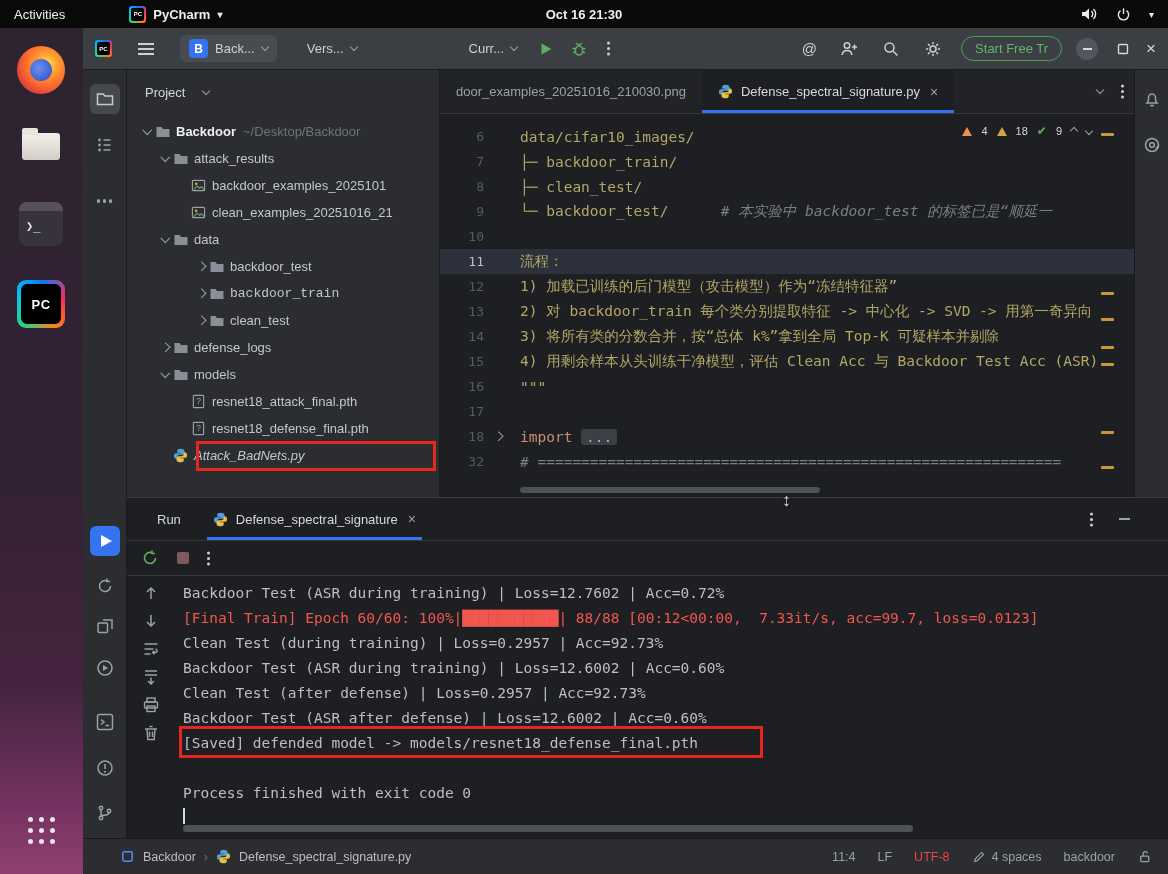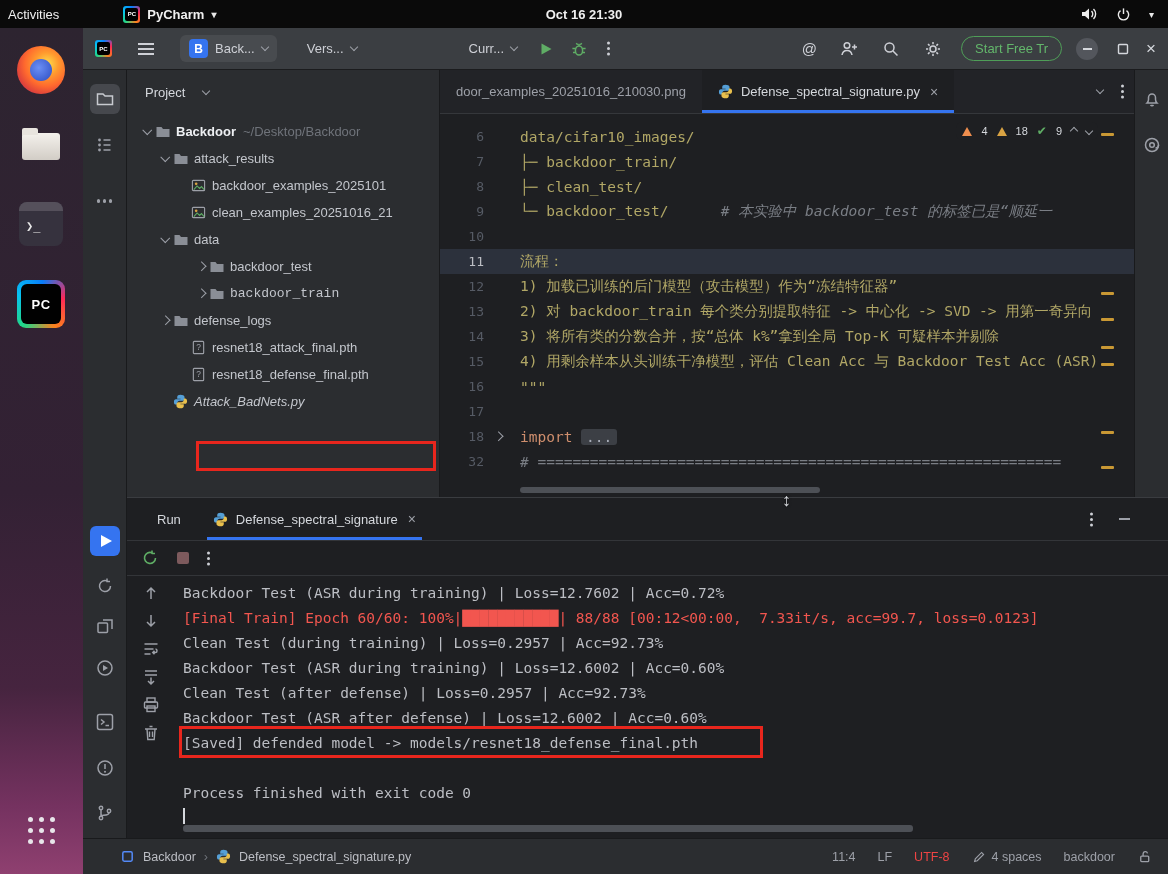--- a/index.html
+++ b/index.html
@@ -1,21 +1,21 @@
 <!DOCTYPE html>
 <html><head>
 <meta charset="utf-8">
 <style>
 *{margin:0;padding:0;box-sizing:border-box}
 html,body{width:1168px;height:874px}
 body{position:relative;background:#1e1f22;font-family:"Liberation Sans",sans-serif;color:#bcbec4;overflow:hidden}
 svg{display:block}
 
 #topbar{position:absolute;left:0;top:0;width:1168px;height:28px;background:#0a0a0a;display:flex;align-items:center;color:#f0f0f0;font-size:13px;z-index:5}
-#activities{margin-left:8px}
+#activities{margin-left:14px}
 #pyc-menu{margin-left:64px;display:flex;align-items:center;gap:7px;font-weight:bold}
 #clock{position:absolute;left:50%;transform:translateX(-50%);font-weight:bold}
 #topbar-right{position:absolute;right:14px;display:flex;align-items:center;gap:18px}
 .caret{font-size:10px;color:#e8e8e8}
 .mini-logo{width:17px;height:17px;border-radius:3px;background:conic-gradient(from 220deg,#21d789,#07c3f2,#087cfa,#fe2857,#fc801d,#21d789);position:relative}
 .mini-logo::after{content:"PC";position:absolute;inset:2px;background:#000;border-radius:2px;color:#fff;font-size:6px;font-weight:bold;display:flex;align-items:center;justify-content:center}
 
 #dock{position:absolute;left:0;top:28px;width:83px;height:846px;background:linear-gradient(180deg,#2d2430 0%,#332134 55%,#46243f 78%,#753260 92%,#8f4070 100%);z-index:4}
 .dock-item{position:absolute;left:17px;width:48px;height:48px;display:flex;align-items:center;justify-content:center}
 #firefox-icon{top:18px;border-radius:50%;background:radial-gradient(circle at 62% 38%,#ffe14d 0%,#ff9a2e 28%,#ff6a2e 52%,#e0443a 72%,#b5286d 100%)}
@@ -377,30 +377,52 @@
                 <span class="chevslot">
                   <span class="chev closed"></span>
                 </span>
                 <span class="ticon">
                   <svg width="16" height="16" viewBox="0 0 16 16">
                     <path d="M1.5 3h5l1.5 2h6.5v8h-13z" fill="#8a8e96"></path>
                   </svg>
                 </span>
                 <span class="tlabel">backdoor_train</span>
               </div>
+              <div class="trow" style="padding-left: 66px;">
+                <span class="chevslot">
+                  <span class="chev closed"></span>
+                </span>
+                <span class="ticon">
+                  <svg width="16" height="16" viewBox="0 0 16 16">
+                    <path d="M1.5 3h5l1.5 2h6.5v8h-13z" fill="#8a8e96"></path>
+                  </svg>
+                </span>
+                <span class="tlabel">clean_test</span>
+              </div>
               <div class="trow" style="padding-left: 30px;">
                 <span class="chevslot">
                   <span class="chev closed"></span>
                 </span>
                 <span class="ticon">
                   <svg width="16" height="16" viewBox="0 0 16 16">
                     <path d="M1.5 3h5l1.5 2h6.5v8h-13z" fill="#8a8e96"></path>
                   </svg>
                 </span>
                 <span class="tlabel">defense_logs</span>
+              </div>
+              <div class="trow" style="padding-left: 30px;">
+                <span class="chevslot">
+                  <span class="chev open"></span>
+                </span>
+                <span class="ticon">
+                  <svg width="16" height="16" viewBox="0 0 16 16">
+                    <path d="M1.5 3h5l1.5 2h6.5v8h-13z" fill="#8a8e96"></path>
+                  </svg>
+                </span>
+                <span class="tlabel">models</span>
               </div>
               <div class="trow" style="padding-left: 48px;">
                 <span class="chevslot"></span>
                 <span class="ticon">
                   <svg width="15" height="15" viewBox="0 0 16 16">
                     <rect x="2.5" y="1.5" width="11" height="13" rx="1" fill="none" stroke="#9da0a8" stroke-width="1.2"></rect>
                     <text x="8" y="11" text-anchor="middle" font-size="9" fill="#9da0a8" font-family="sans-serif">?</text>
                   </svg>
                 </span>
                 <span class="tlabel">resnet18_attack_final.pth</span>

